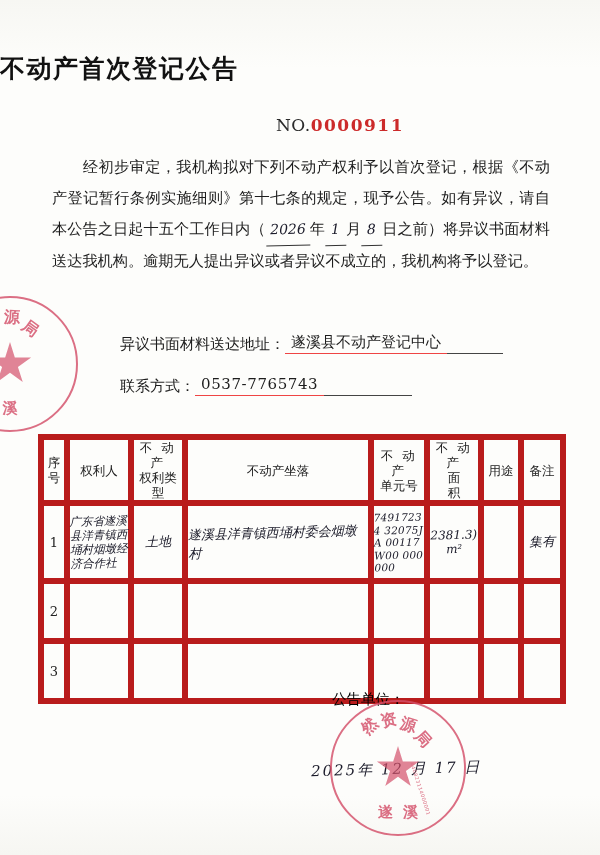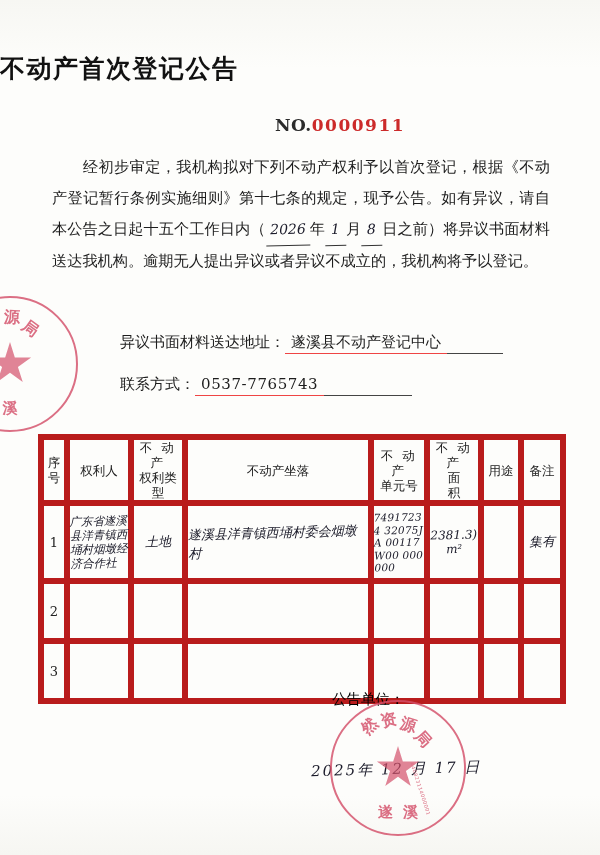--- a/index.html
+++ b/index.html
@@ -38,21 +38,21 @@
 
   
   .no-line{
     position:absolute;top:115px;left:0;width:600px;
     text-align:center;
     padding-left:80px;
     font-size:17px;
     font-family:"DejaVu Serif","Liberation Serif",serif;
     box-sizing:border-box;
   }
-  .no-label{color:#2b2b2b;letter-spacing:.5px;font-weight:bold;}
+  .no-label{color:#2b2b2b;letter-spacing:.5px;}
   .no-value{
     color:#cc2a2a;
     font-weight:bold;
     letter-spacing:1.5px;
     font-family:"DejaVu Serif","Liberation Serif",serif;
   }
 
   
   .body-text{
     position:absolute;
@@ -83,21 +83,21 @@
   
   .contact-block{
     position:absolute;left:120px;top:332px;width:430px;
     font-size:15px;
     line-height:20px;
     font-family:"DejaVu Serif","Liberation Serif",serif;
     color:#1d1d1d;
   }
   .contact-row{margin-bottom:20px;display:flex;align-items:flex-end;}
   .contact-row.second{}
-  .contact-label{white-space:nowrap;font-family:Liberation Mono, monospace;}
+  .contact-label{white-space:nowrap;}
   .contact-value{
     border-bottom:1px solid #ef4444;
     padding:0 6px 1px 6px;
     white-space:nowrap;
   }
   .contact-row .fill{
     border-bottom:1px solid #444;
     flex:0 0 auto;
   }
   .contact-row.first .fill{width:56px;}

